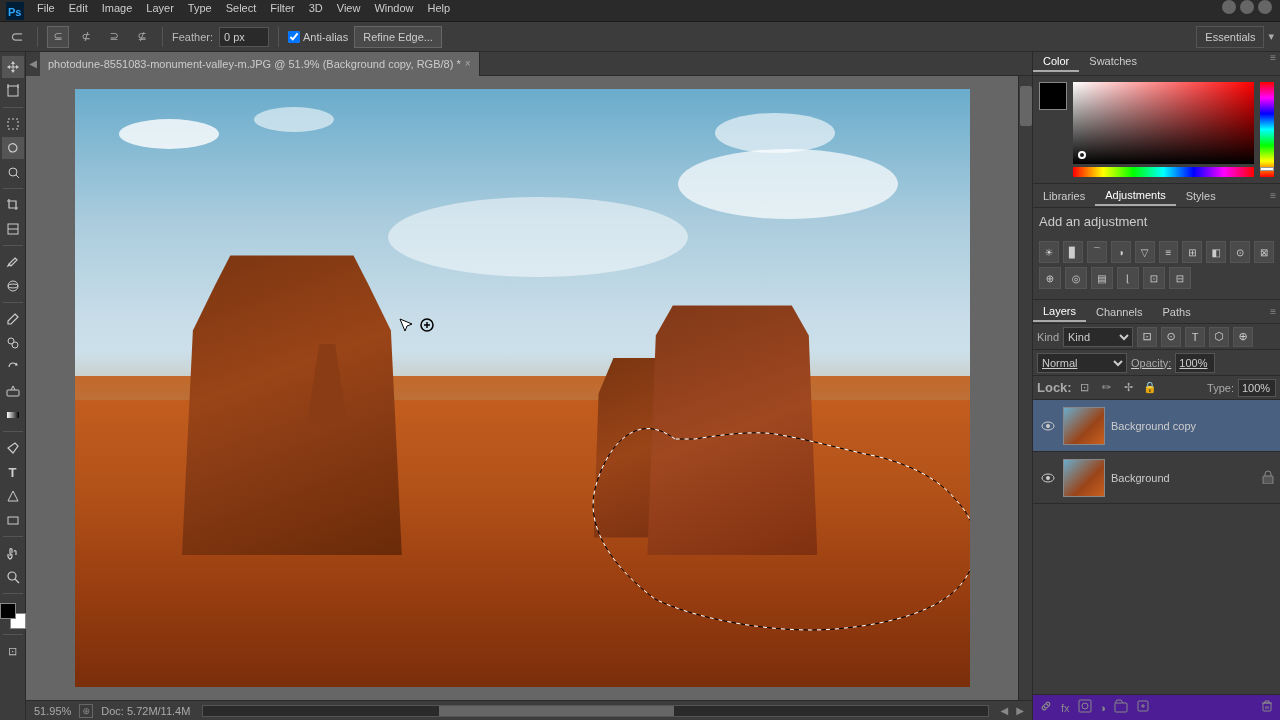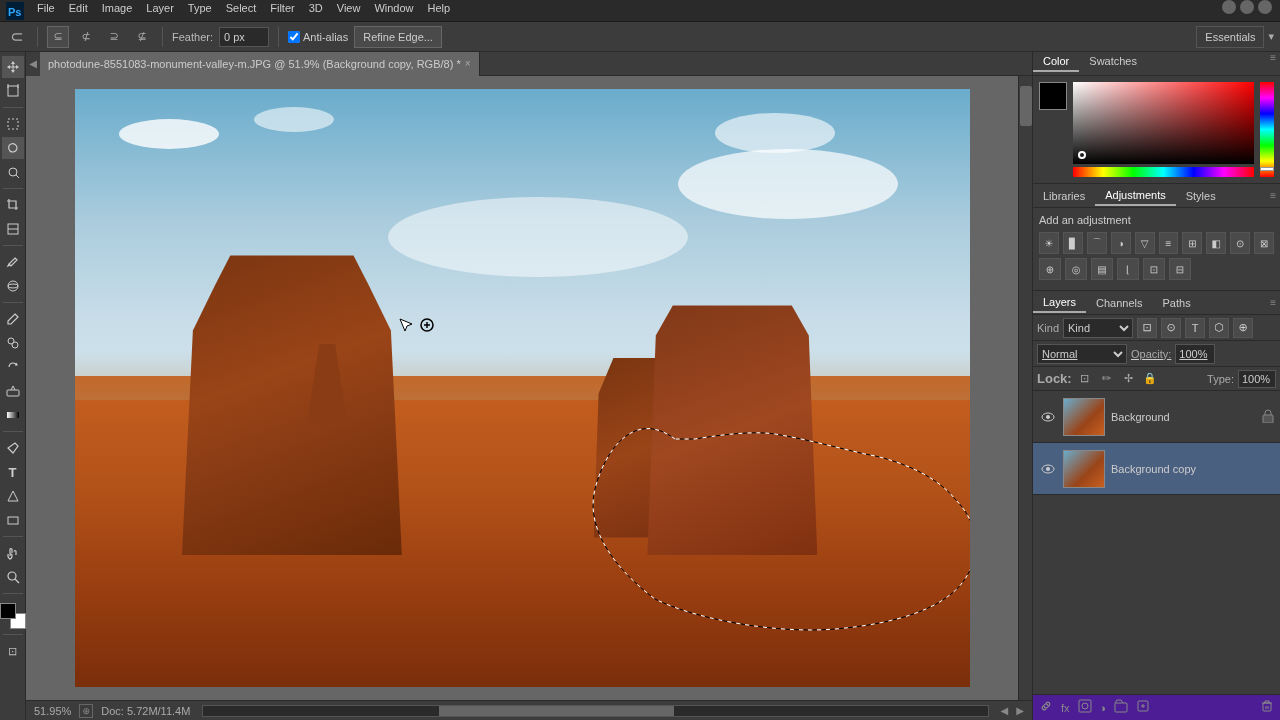--- a/index.html
+++ b/index.html
@@ -53,21 +53,21 @@
     .panel-tab { padding: 3px 10px; font-size: 11px; color: #ccc; cursor: pointer; }
     .panel-tab.active { border-bottom: 2px solid #aaa; color: #fff; }
     .color-picker-area { padding: 6px; }
 
     
     #adj-panel { border-bottom: 1px solid #2a2a2a; }
     .adj-panel-tabs { display: flex; align-items: center; height: 24px; background: #3c3c3c; border-bottom: 1px solid #2a2a2a; }
     .adj-tab { padding: 3px 10px; font-size: 11px; color: #ccc; cursor: pointer; }
     .adj-tab.active { border-bottom: 2px solid #aaa; color: #fff; }
     .adj-content { padding: 6px; }
-    .adj-title { color: #ccc; font-size: 11px; margin-bottom: 6px; }
+    .adj-title { color: #ccc; font-size: 13px; margin-bottom: 12px; }
     .adj-icons-row { display: flex; gap: 4px; margin-bottom: 4px; }
     .adj-icon { width: 22px; height: 22px; background: #4a4a4a; border: 1px solid #555; display: flex; align-items: center; justify-content: center; font-size: 10px; color: #ccc; cursor: pointer; }
 
     
     #layers-panel { flex: 1; display: flex; flex-direction: column; }
     .layers-tabs { display: flex; align-items: center; height: 24px; background: #3c3c3c; border-bottom: 1px solid #2a2a2a; }
     .layers-tab { padding: 3px 10px; font-size: 11px; color: #ccc; cursor: pointer; }
     .layers-tab.active { border-bottom: 2px solid #aaa; color: #fff; }
     .layers-controls { display: flex; align-items: center; height: 26px; padding: 0 4px; gap: 4px; border-bottom: 1px solid #2a2a2a; }
     .layers-kind-select { background: #2a2a2a; border: 1px solid #555; color: #ccc; height: 20px; font-size: 11px; width: 70px; }
@@ -461,47 +461,47 @@
         <div class="lock-icon">⊡</div>
         <div class="lock-icon">✏</div>
         <div class="lock-icon">✢</div>
         <div class="lock-icon">🔒</div>
         <span class="fill-label">Type:</span>
         <input class="fill-input" type="text" value="100%" style="">
       </div>
 
       <div class="layers-list">
 
+        <div class="layer-item active">
+          <div class="layer-visibility">
+            <svg width="14" height="10" viewBox="0 0 14 10" fill="none">
+              <ellipse cx="7" cy="5" rx="6" ry="4" stroke="#ccc" stroke-width="1"></ellipse>
+              <circle cx="7" cy="5" r="2" fill="#ccc"></circle>
+            </svg>
+          </div>
+          <div class="layer-thumb" style="background: linear-gradient(135deg, #6aaccc 0%, #9a4418 60%, #c86020 100%); border:1px solid #888;"></div>
+          <span class="layer-name">Background copy</span>
+        </div>
+
         <div class="layer-item">
           <div class="layer-visibility">
             <svg width="14" height="10" viewBox="0 0 14 10" fill="none">
               <ellipse cx="7" cy="5" rx="6" ry="4" stroke="#ccc" stroke-width="1"></ellipse>
               <circle cx="7" cy="5" r="2" fill="#ccc"></circle>
             </svg>
           </div>
           <div class="layer-thumb" style="background: linear-gradient(135deg, #6aaccc 0%, #9a4418 60%, #c86020 100%); border:1px solid #888;"></div>
           <span class="layer-name">Background</span>
           <div class="layer-lock">
             <svg width="12" height="14" viewBox="0 0 12 14" fill="none">
               <rect x="1" y="6" width="10" height="8" rx="1" stroke="#888" stroke-width="1" fill="#555"></rect>
               <path d="M3 6V4a3 3 0 016 0v2" stroke="#888" stroke-width="1" fill="none"></path>
             </svg>
           </div>
         </div>
-
-        <div class="layer-item active">
-          <div class="layer-visibility">
-            <svg width="14" height="10" viewBox="0 0 14 10" fill="none">
-              <ellipse cx="7" cy="5" rx="6" ry="4" stroke="#ccc" stroke-width="1"></ellipse>
-              <circle cx="7" cy="5" r="2" fill="#ccc"></circle>
-            </svg>
-          </div>
-          <div class="layer-thumb" style="background: linear-gradient(135deg, #6aaccc 0%, #9a4418 60%, #c86020 100%); border:1px solid #888;"></div>
-          <span class="layer-name">Background copy</span>
-        </div>
       </div>
 
       <div class="layers-footer">
         <div class="layers-footer-btn" title="Link layers">
           <svg width="14" height="14" viewBox="0 0 14 14" fill="none" stroke="#888" stroke-width="1.2">
             <path d="M5 7a2 2 0 003.4 1.4l2-2a2 2 0 00-2.8-2.8L6.5 4.7"></path>
             <path d="M9 7a2 2 0 00-3.4-1.4l-2 2a2 2 0 002.8 2.8L7.5 9.3"></path>
           </svg>
         </div>
         <div class="layers-footer-btn" title="Add a layer style" style="font-size:11px; color:#888;">fx</div>

